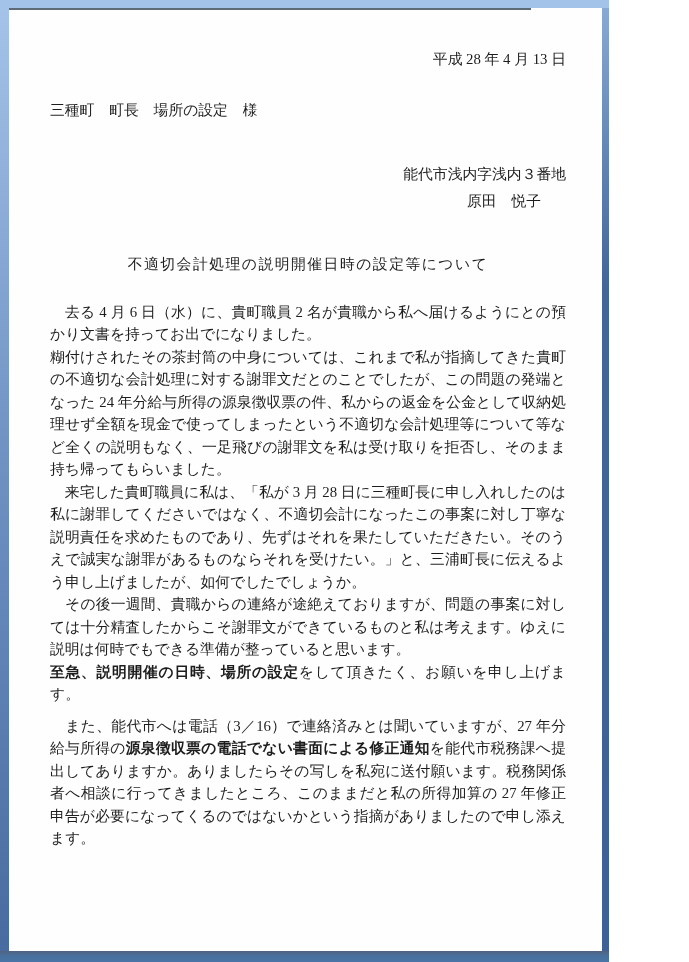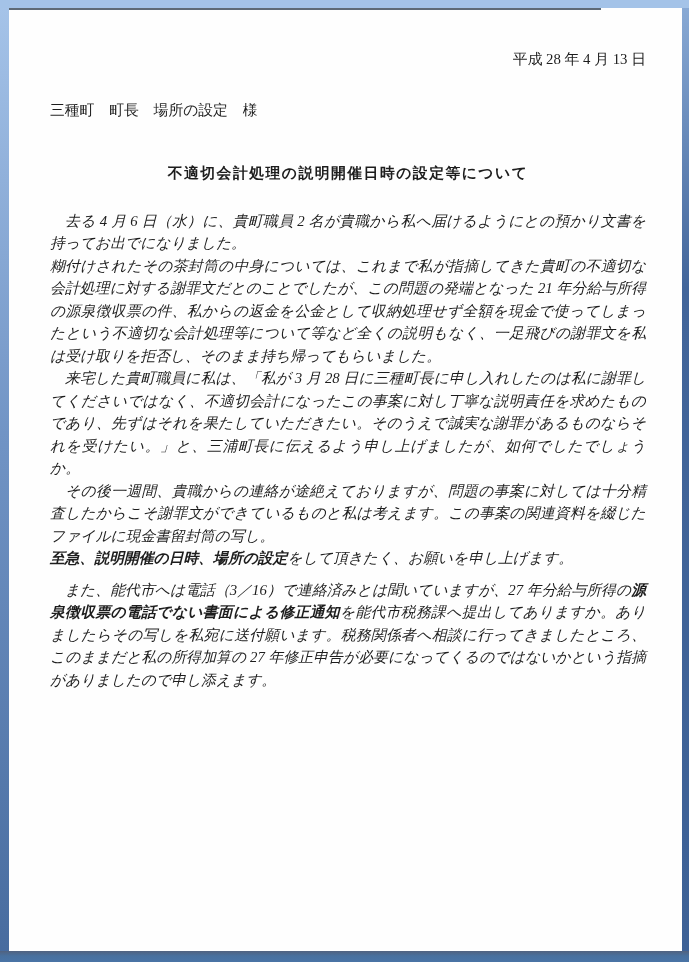--- a/index.html
+++ b/index.html
@@ -2,21 +2,21 @@
 <html lang="ja"><head>
 <meta charset="utf-8">
 <style>
   html, body {
     margin: 0;
     padding: 0;
     background: #ffffff;
   }
   .frame {
     position: relative;
-    width: 689px;
+    width: 609px;
     height: 962px;
     background: #ffffff;
     overflow: hidden;
   }
   
   .b-left {
     position: absolute; top: 0; left: 0; bottom: 0; width: 9px;
     background: linear-gradient(#a6c4e9, #7194c5 45%, #476b9e);
   }
   .b-right {
@@ -62,29 +62,27 @@
     text-align: right;
   }
   .sender-name {
     margin-top: 4px;
     margin-right: 25px;
   }
   .doc-title {
     margin-top: 41px;
     text-align: center;
     letter-spacing: 1.5px;
-    font-weight: bold;
   }
   .letter-body {
     margin-top: 25px;
   }
   .para {
     text-align: justify;
     text-justify: inter-character;
-    font-style: italic;
   }
   .gap-1 { margin-top: 9px; }
   .gap-2 { margin-top: 26px; }
   .para b { font-weight: 700; }
 </style>
 </head>
 <body>
 
 <div class="frame">
   <div class="b-left"></div>
@@ -92,25 +90,29 @@
   <div class="b-top"></div>
   <div class="b-bottom"></div>
 
   <div class="page">
     <div class="top-rule"></div>
 
     <p class="date-line">平成 28 年 4 月 13 日</p>
 
     <p class="addressee-line">三種町　町長　場所の設定　様</p>
 
+    <div class="sender-block">
+      <p>能代市浅内字浅内３番地</p>
+      <p class="sender-name">原田　悦子</p>
+    </div>
 
     <p class="doc-title">不適切会計処理の説明開催日時の設定等について</p>
 
     <div class="letter-body">
       <p class="para">　去る 4 月 6 日（水）に、貴町職員 2 名が貴職から私へ届けるようにとの預かり文書を持ってお出でになりました。</p>
-      <p class="para">糊付けされたその茶封筒の中身については、これまで私が指摘してきた貴町の不適切な会計処理に対する謝罪文だとのことでしたが、この問題の発端となった 21 年分給与所得の源泉徴収票の件、私からの返金を公金として収納処理せず全額を現金で使ってしまったという不適切な会計処理等について等など全くの説明もなく、一足飛びの謝罪文を私は受け取りを拒否し、そのまま持ち帰ってもらいました。</p>
+      <p class="para">糊付けされたその茶封筒の中身については、これまで私が指摘してきた貴町の不適切な会計処理に対する謝罪文だとのことでしたが、この問題の発端となった 24 年分給与所得の源泉徴収票の件、私からの返金を公金として収納処理せず全額を現金で使ってしまったという不適切な会計処理等について等など全くの説明もなく、一足飛びの謝罪文を私は受け取りを拒否し、そのまま持ち帰ってもらいました。</p>
       <p class="para">　来宅した貴町職員に私は、「私が 3 月 28 日に三種町長に申し入れしたのは私に謝罪してくださいではなく、不適切会計になったこの事案に対し丁寧な説明責任を求めたものであり、先ずはそれを果たしていただきたい。そのうえで誠実な謝罪があるものならそれを受けたい。」と、三浦町長に伝えるよう申し上げましたが、如何でしたでしょうか。</p>
-      <p class="para">　その後一週間、貴職からの連絡が途絶えておりますが、問題の事案に対しては十分精査したからこそ謝罪文ができているものと私は考えます。この事案の関連資料を綴じたファイルに現金書留封筒の写し。</p>
+      <p class="para">　その後一週間、貴職からの連絡が途絶えておりますが、問題の事案に対しては十分精査したからこそ謝罪文ができているものと私は考えます。ゆえに説明は何時でもできる準備が整っていると思います。</p>
       <p class="para"><b>至急、説明開催の日時、場所の設定</b><span>をして頂きたく、お願いを申し上げます。</span></p>
       <p class="para gap-1"><span>　また、能代市へは電話（3／16）で連絡済みとは聞いていますが、27 年分給与所得の</span><b>源泉徴収票の電話でない書面による修正通知</b><span>を能代市税務課へ提出してありますか。ありましたらその写しを私宛に送付願います。税務関係者へ相談に行ってきましたところ、このままだと私の所得加算の 27 年修正申告が必要になってくるのではないかという指摘がありましたので申し添えます。</span></p>
     </div>
   </div>
 </div>
 
 </body></html>

